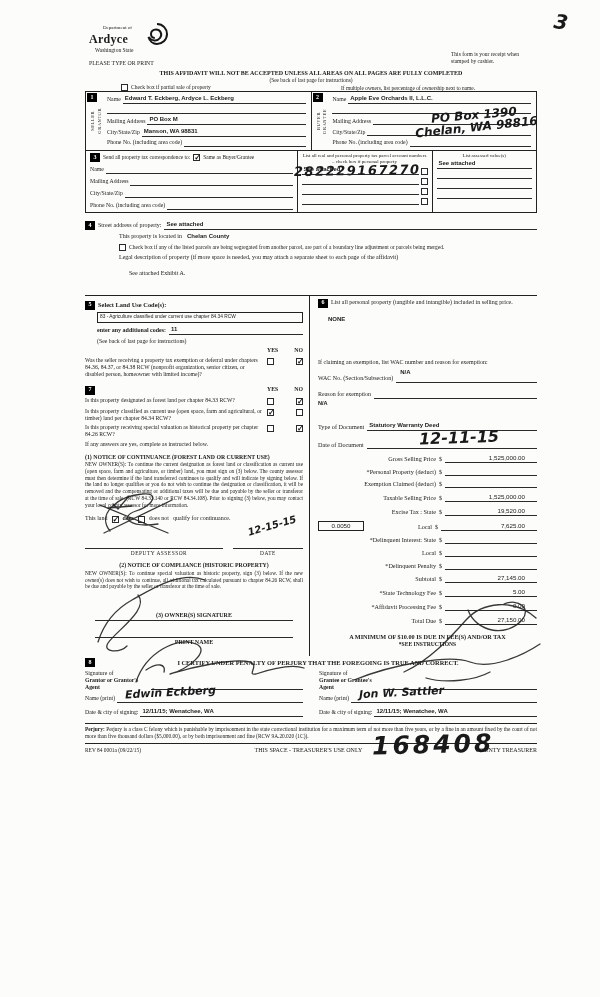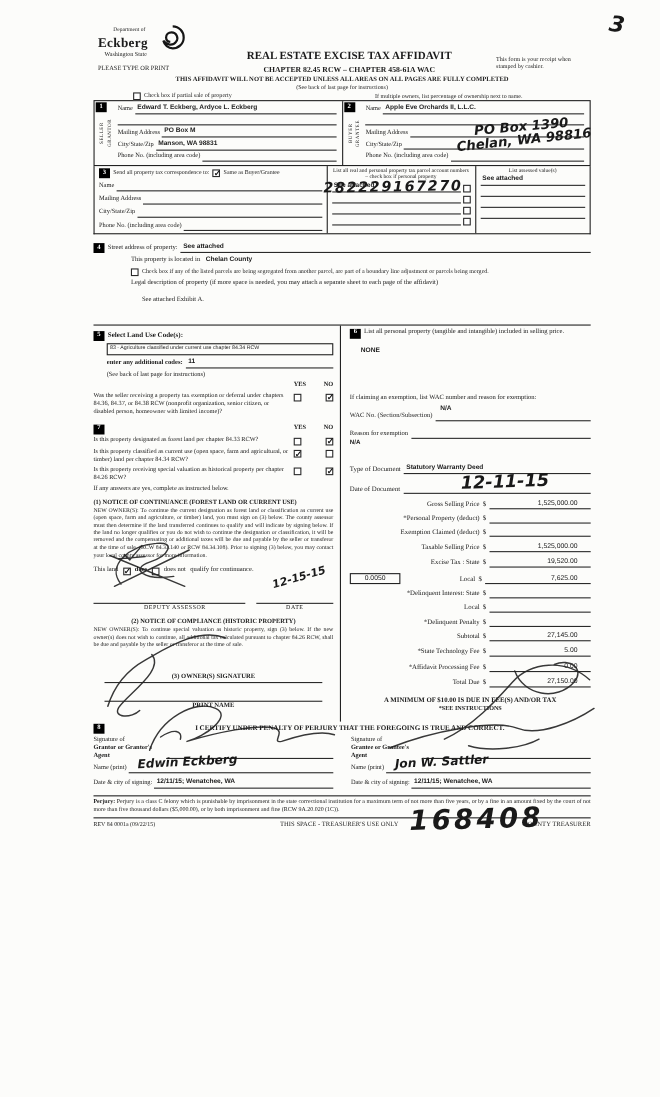--- a/index.html
+++ b/index.html
@@ -119,31 +119,27 @@
 
 <div class="sheet">
 
   <div class="hand hand-page">3</div>
 
   <div class="form">
 
     <div class="hdr">
       <div class="logo">
         <div class="logo-small">Department of</div>
-        <div class="logo-name">Eckberg</div>
+        <div class="logo-name">Ardyce</div>
         <div class="logo-sub">Washington State</div>
         <span class="logo-icon">
           <svg width="24" height="24" viewBox="0 0 24 24">
               <path d="M12 2 C18 2 22 7 22 12 C22 18 17 22 12 22 C8 22 4.5 19 3.5 15 C6.5 19 12 20 15 16 C18 12 15 7.5 11 7.5 C8 7.5 6 9.5 6 12 C6 14 7.5 15.8 9.8 16" fill="none" stroke="#161616" stroke-width="2"></path>
             </svg>
         </span>
-      </div>
-      <div class="hdr-title">
-        <div class="title">REAL ESTATE EXCISE TAX AFFIDAVIT</div>
-        <div class="chapter">CHAPTER 82.45 RCW – CHAPTER 458-61A WAC</div>
       </div>
       <div class="receipt">This form is your receipt when stamped by cashier.</div>
       <div class="please">PLEASE TYPE OR PRINT</div>
       <div class="warning b">THIS AFFIDAVIT WILL NOT BE ACCEPTED UNLESS ALL AREAS ON ALL PAGES ARE FULLY COMPLETED</div>
       <div class="seeback">(See back of last page for instructions)</div>
       <div class="partial">
         <span class="cb" data-checked="false"></span>
         <span>Check box if partial sale of property</span>
       </div>
       <div class="mult">If multiple owners, list percentage of ownership next to name.</div>

